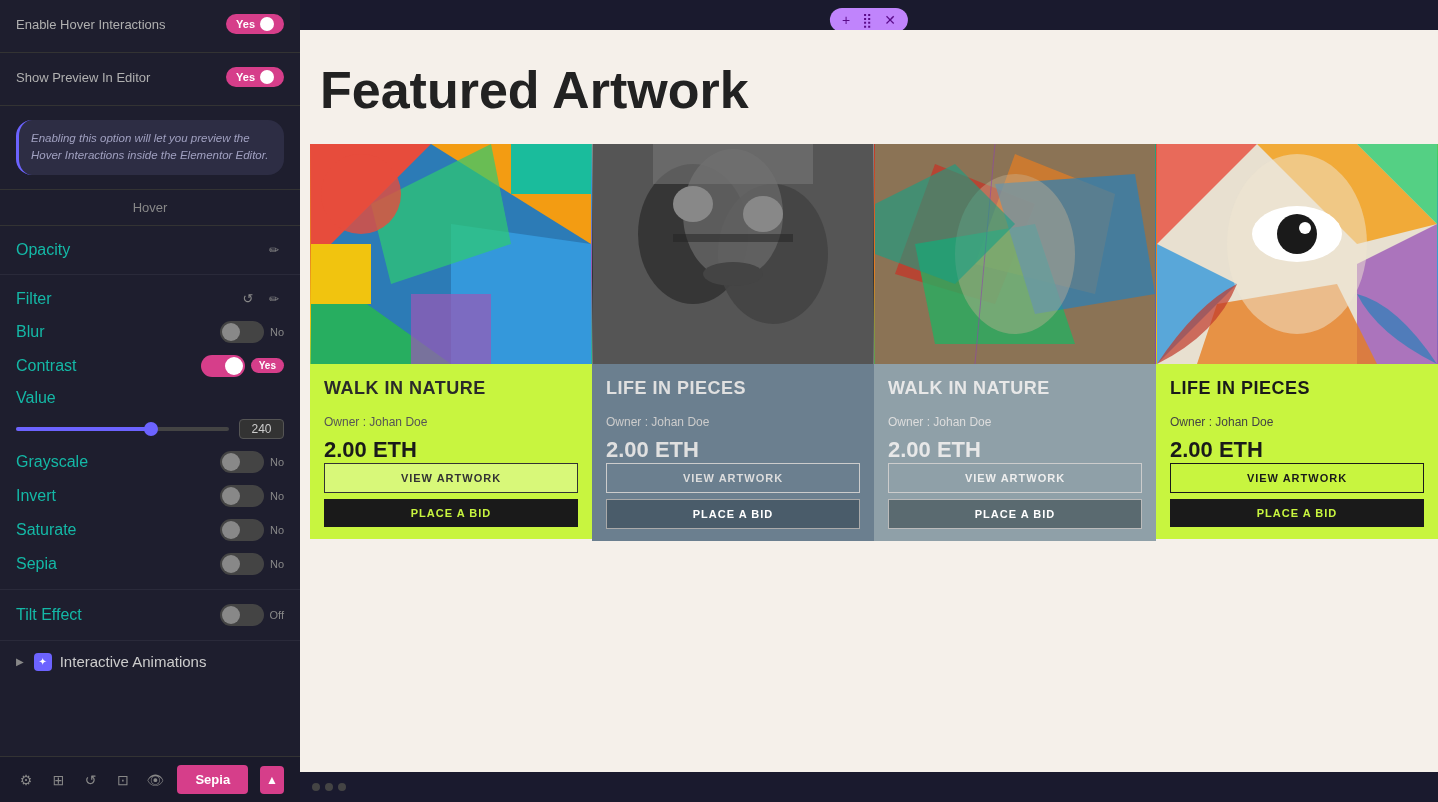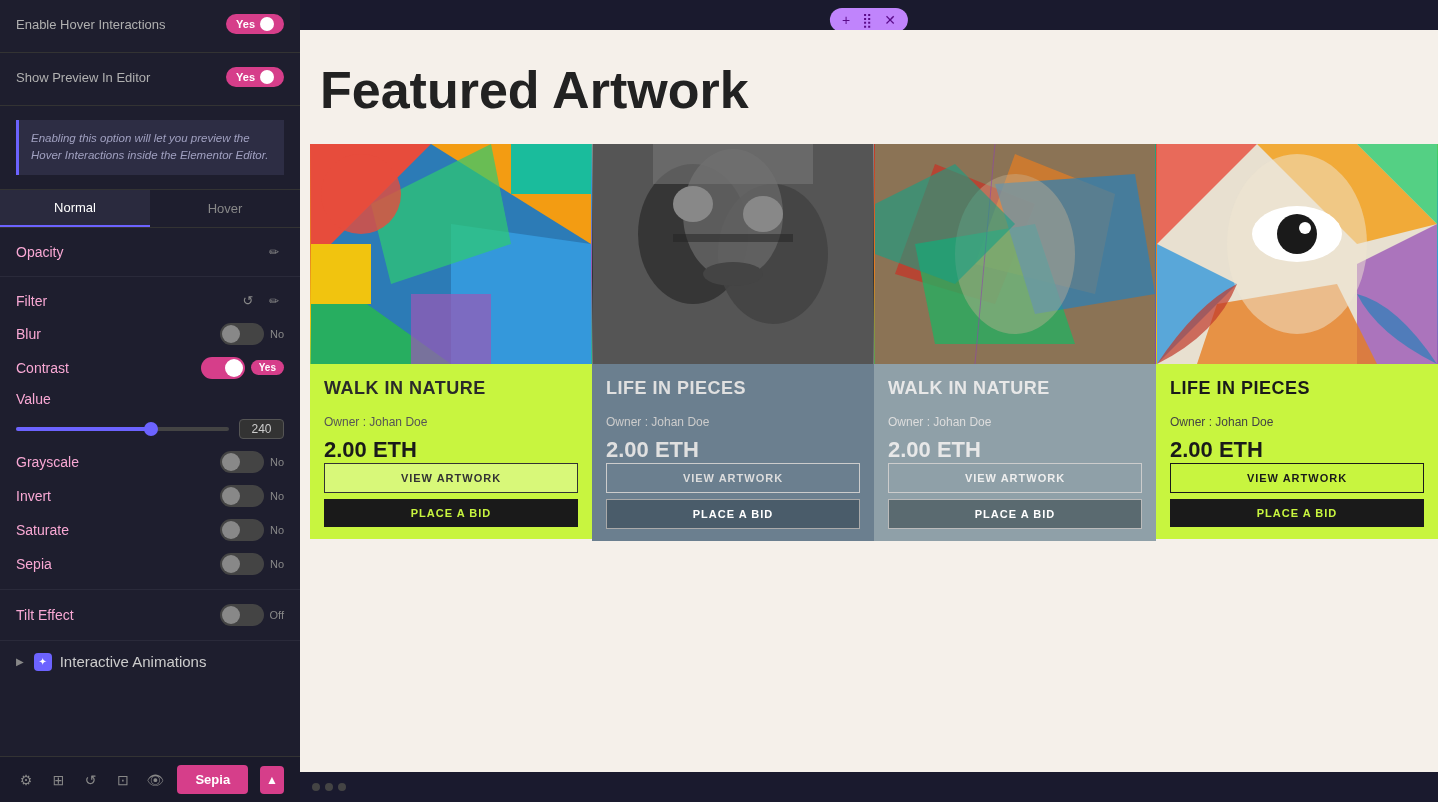--- a/index.html
+++ b/index.html
@@ -61,20 +61,21 @@
     }
 
     .info-box {
       background: #2d2d44;
       border-left: 3px solid #6c63ff;
       padding: 10px 12px;
       font-size: 11.5px;
       color: #a0a0c0;
       line-height: 1.5;
       font-style: italic;
+      border-radius: 16px;
     }
 
     
     .tab-row {
       display: flex;
       border-bottom: 1px solid #333;
     }
 
     .tab-btn {
       flex: 1;
@@ -100,22 +101,22 @@
     }
 
     .prop-row {
       display: flex;
       justify-content: space-between;
       align-items: center;
       padding: 6px 0;
     }
 
     .prop-label {
-      font-size: 14px;
-      color: #f9a8d4;
+      font-size: 16px;
+      color: #14b8a6;
     }
 
     .prop-actions {
       display: flex;
       align-items: center;
       gap: 6px;
     }
 
     .edit-icon {
       width: 20px;
@@ -540,21 +541,20 @@
       <span class="toggle-label">Show Preview In Editor</span>
       <button class="toggle-yes">Yes</button>
     </div>
   </div>
 
   <div class="panel-section">
     <div class="info-box">Enabling this option will let you preview the Hover Interactions inside the Elementor Editor.</div>
   </div>
 
   <div class="tab-row">
-    <button class="tab-btn active">Normal</button>
     <button class="tab-btn">Hover</button>
   </div>
 
   <div class="prop-section">
     <div class="prop-row">
       <span class="prop-label">Opacity</span>
       <div class="prop-actions">
         <span class="edit-icon">✏</span>
       </div>
     </div>

